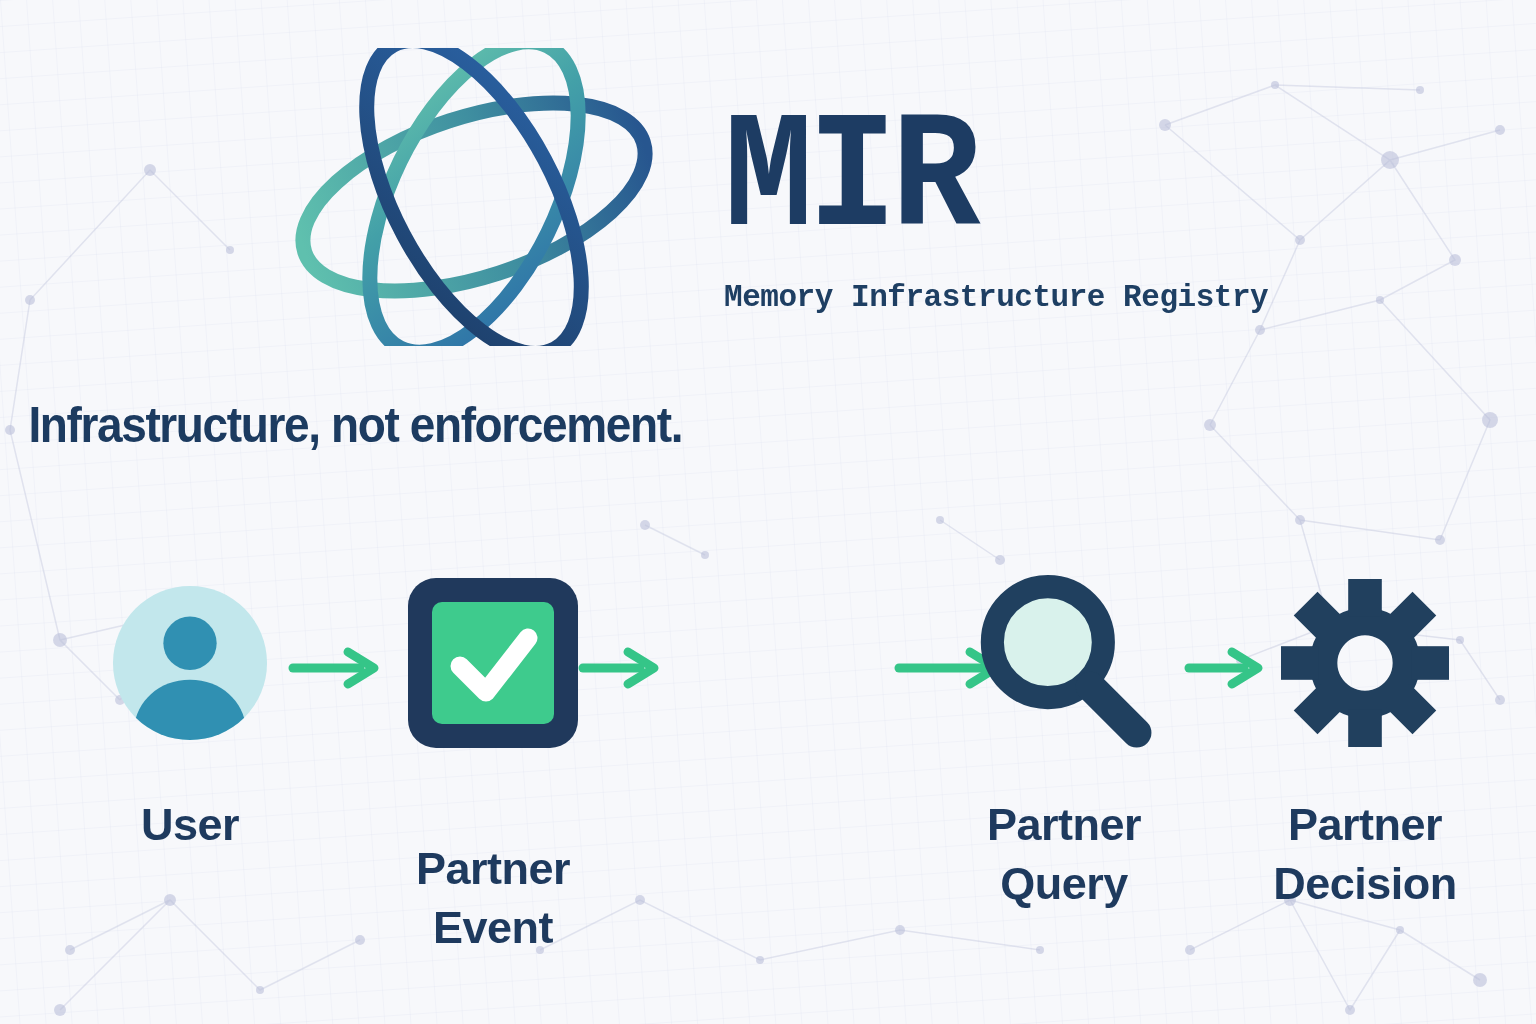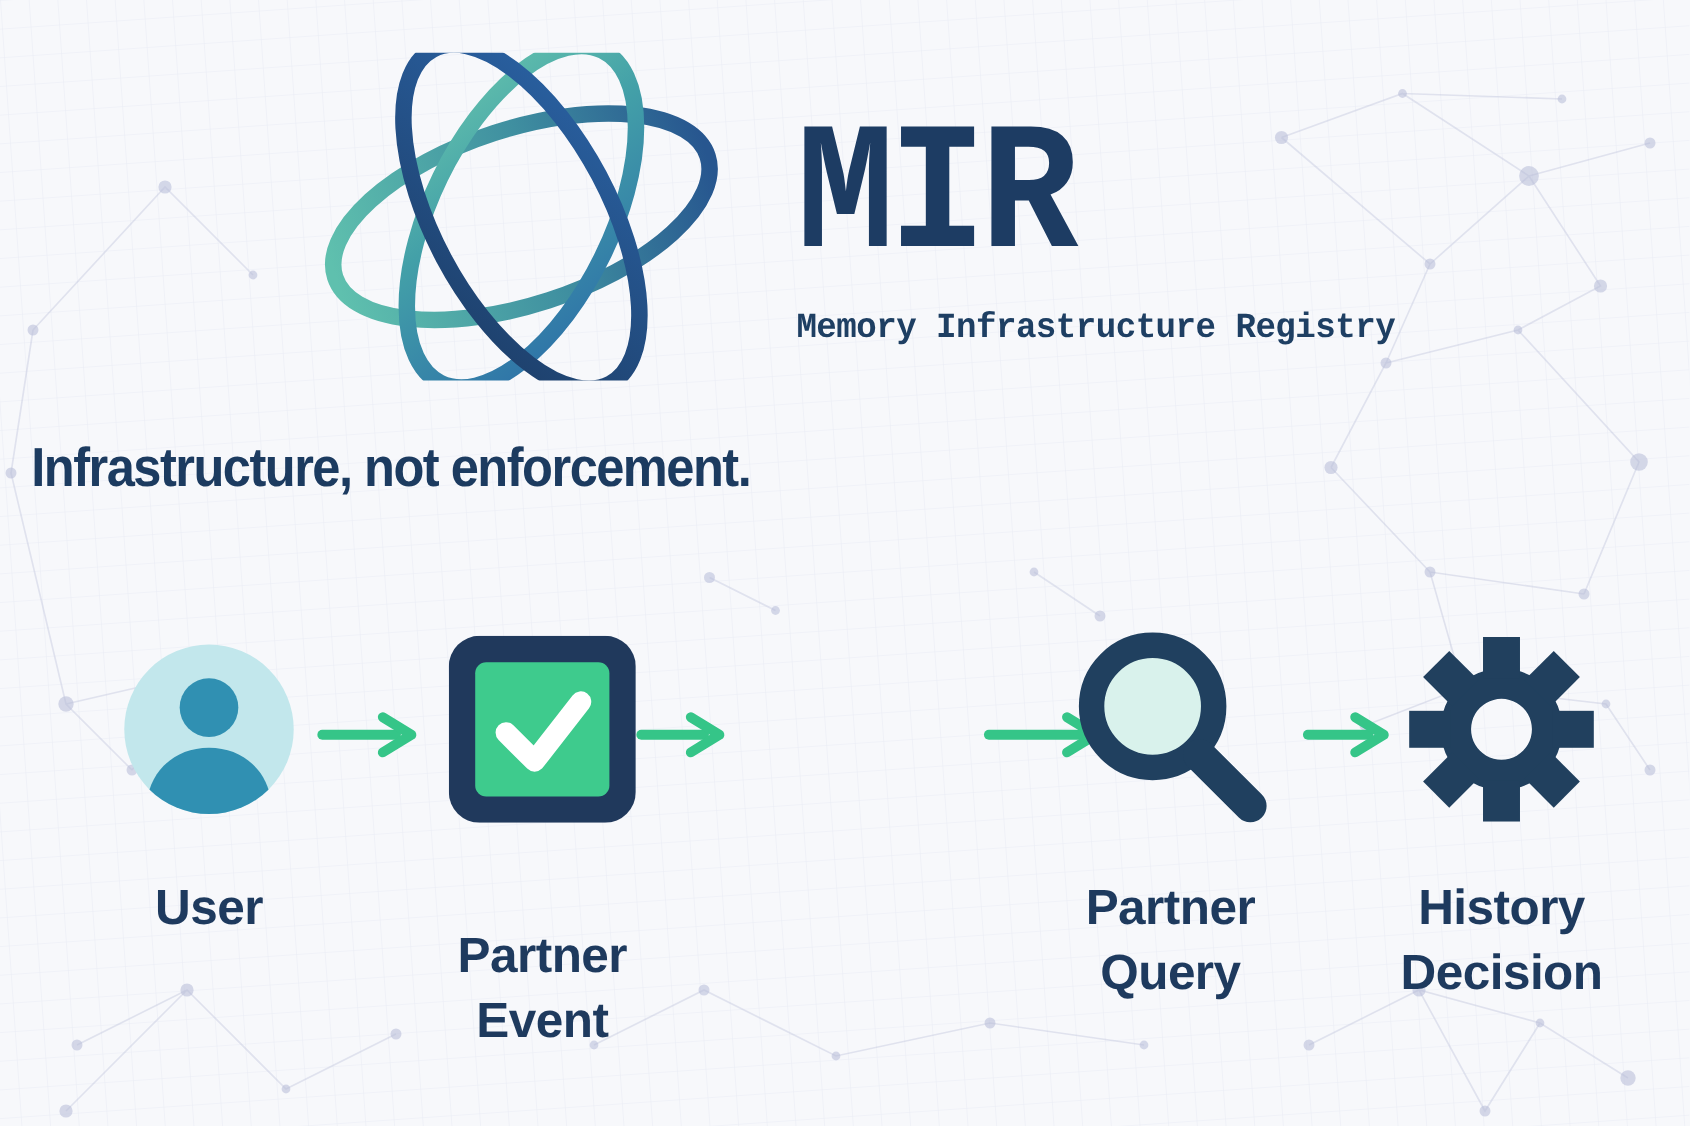--- a/index.html
+++ b/index.html
@@ -233,16 +233,16 @@
           <rect x="68" y="0" width="34" height="38" transform="rotate(45 85 85)"></rect>
           <rect x="68" y="0" width="34" height="38" transform="rotate(90 85 85)"></rect>
           <rect x="68" y="0" width="34" height="38" transform="rotate(135 85 85)"></rect>
           <rect x="68" y="0" width="34" height="38" transform="rotate(180 85 85)"></rect>
           <rect x="68" y="0" width="34" height="38" transform="rotate(225 85 85)"></rect>
           <rect x="68" y="0" width="34" height="38" transform="rotate(270 85 85)"></rect>
           <rect x="68" y="0" width="34" height="38" transform="rotate(315 85 85)"></rect>
         </g>
       </svg>
     </div>
-    <div class="step-label">History Decision</div>
+    <div class="step-label">Partner Decision</div>
   </div>
 
 </div>
 
 </body></html>

